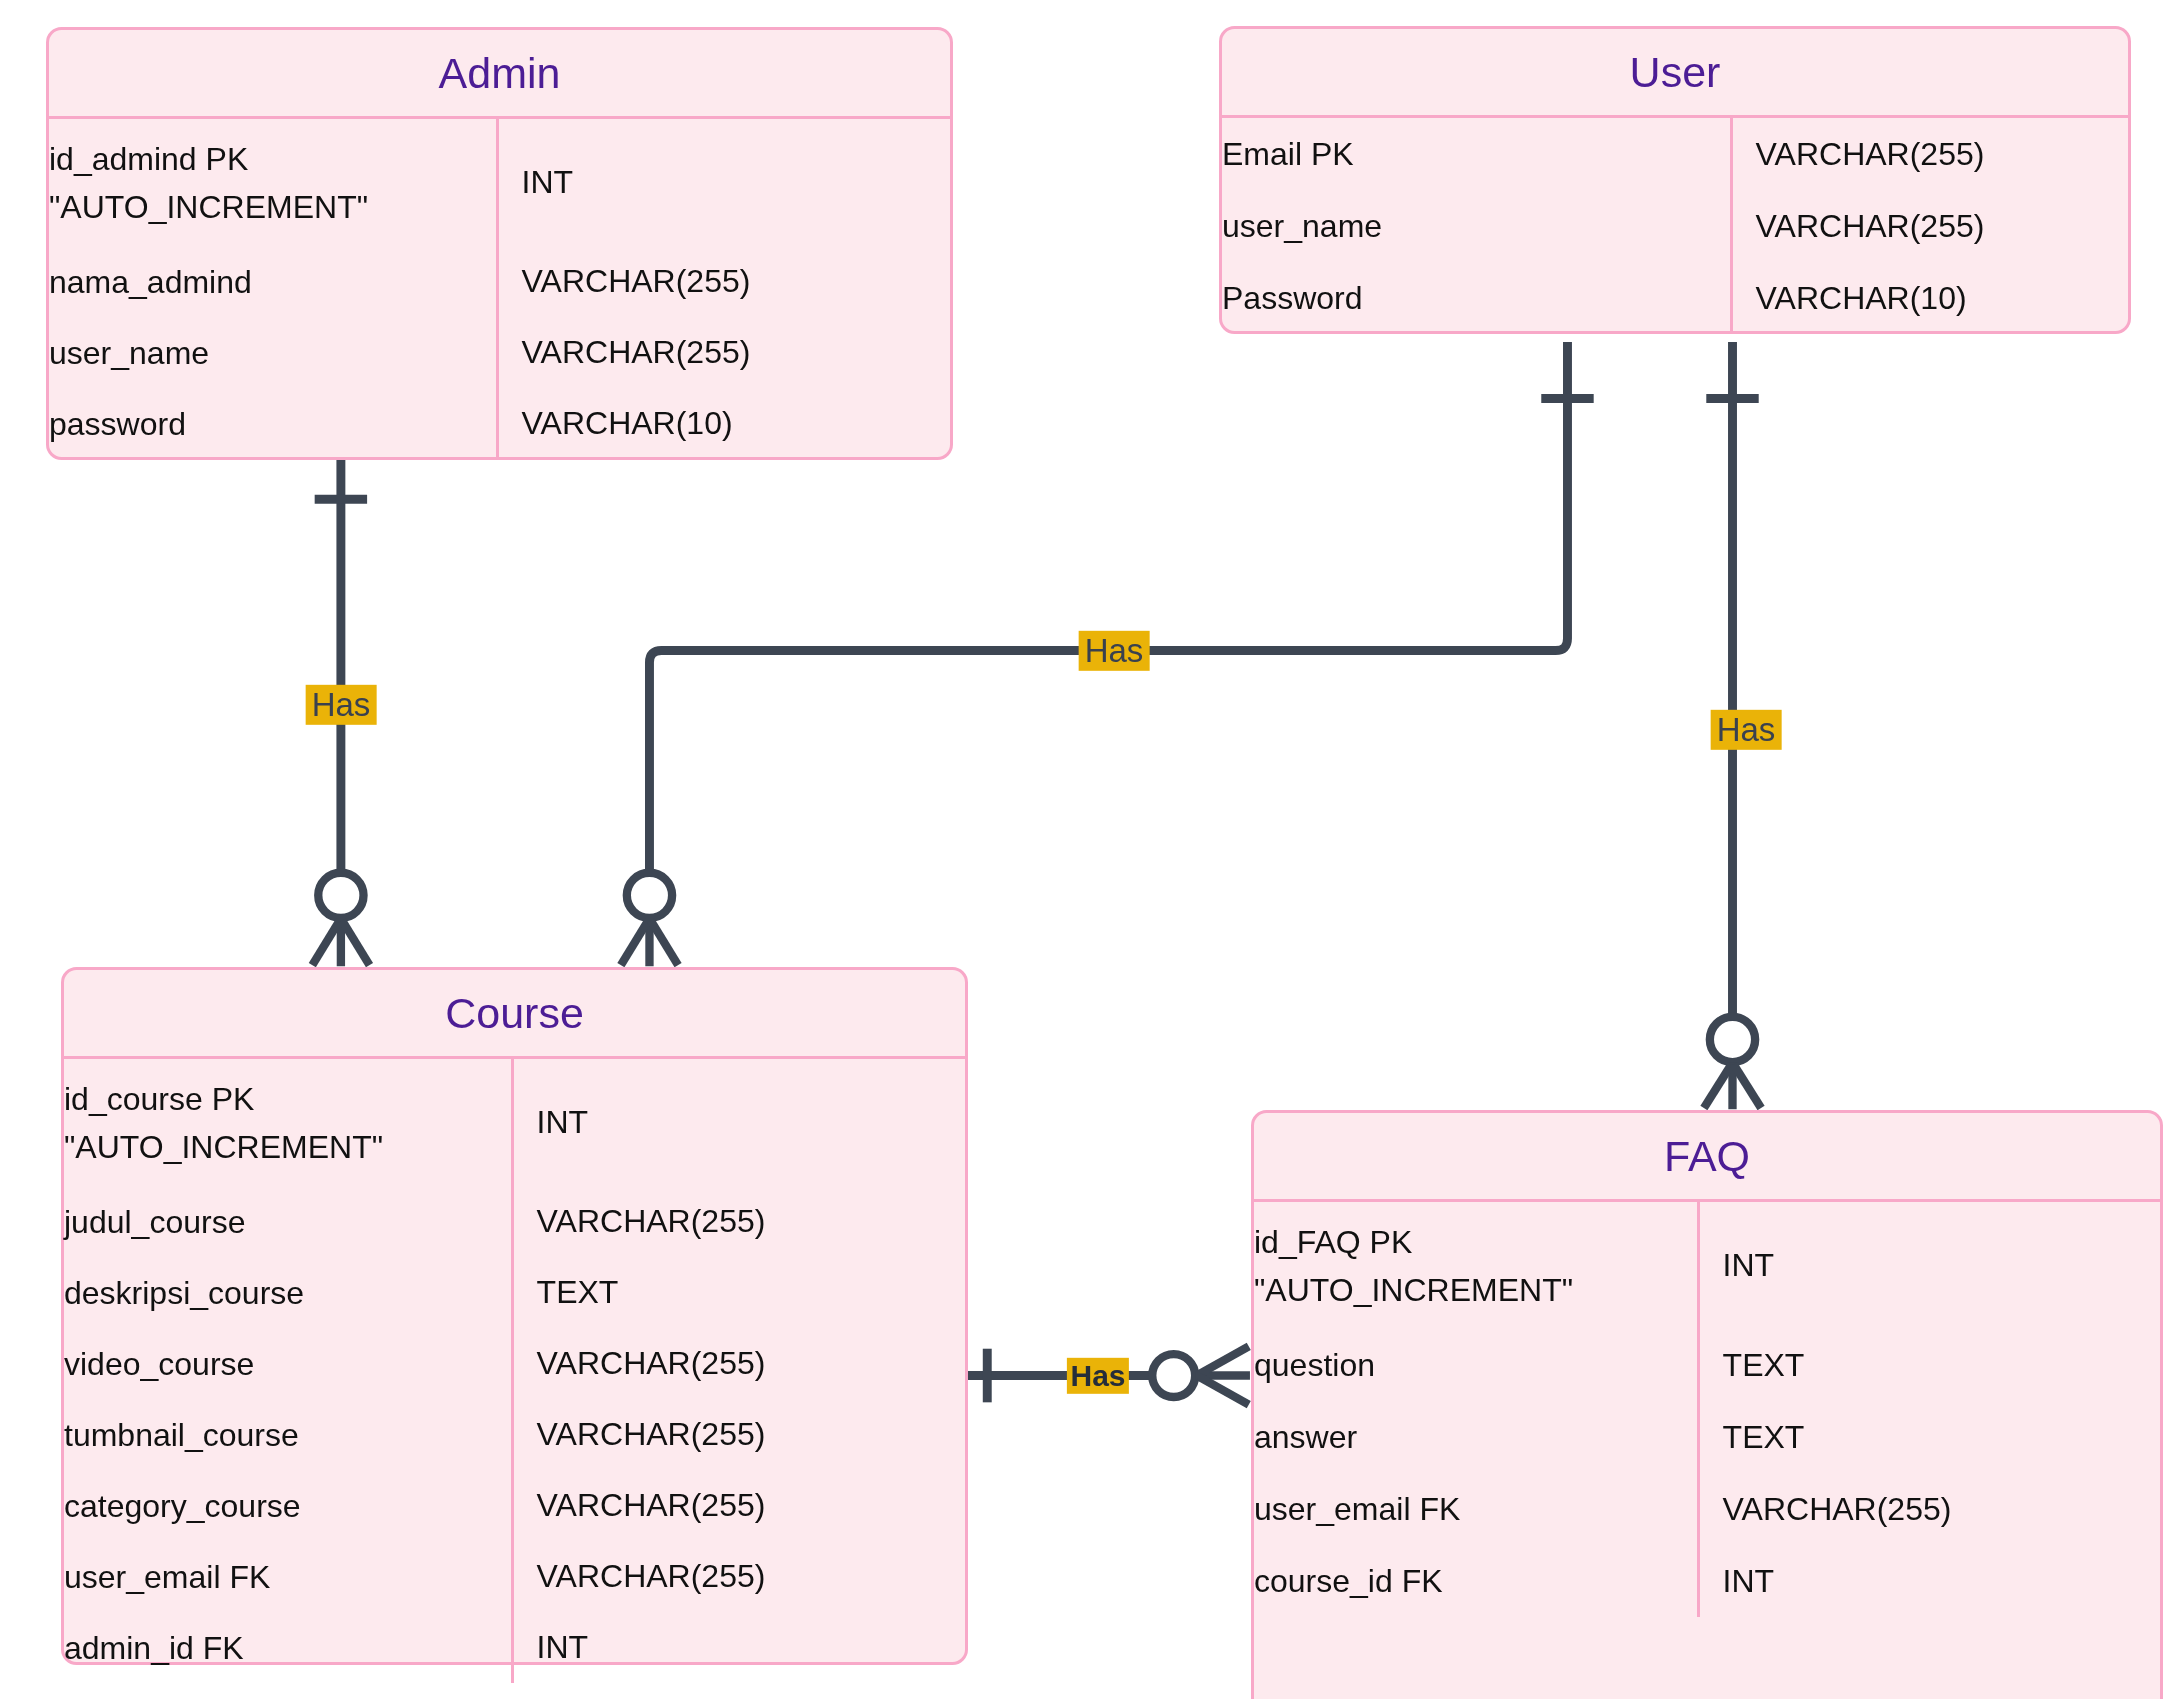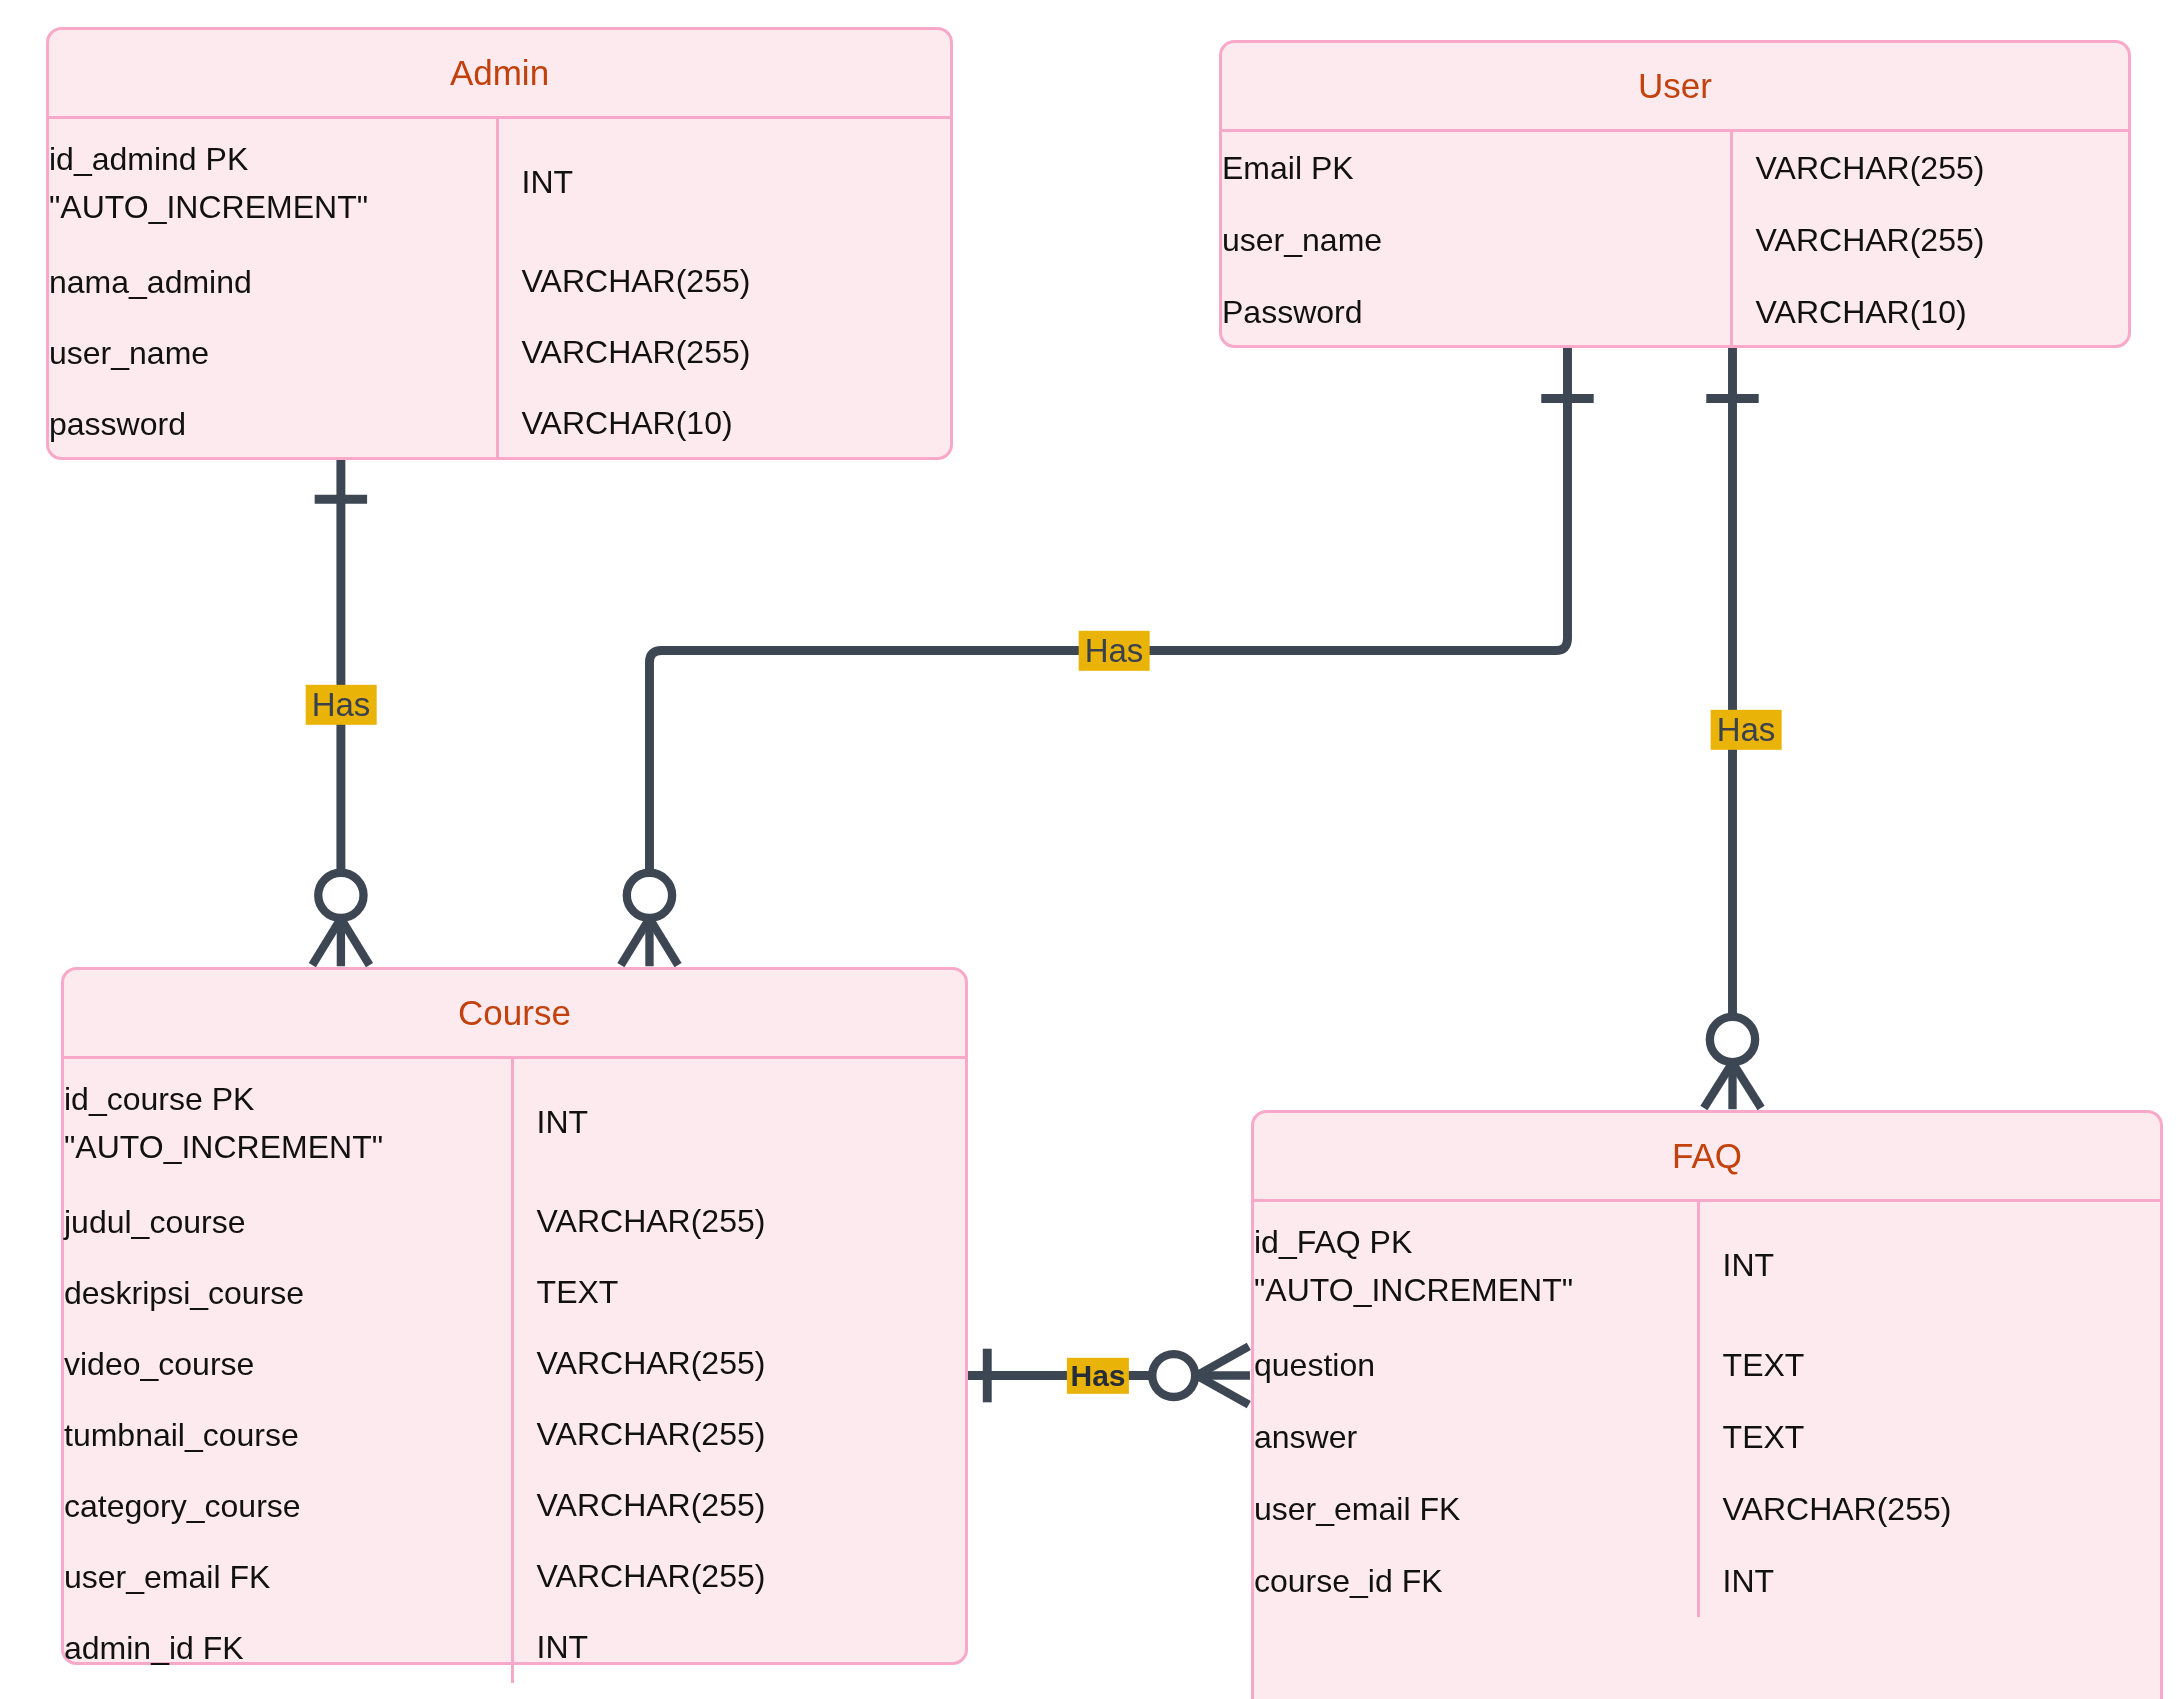--- a/index.html
+++ b/index.html
@@ -19,22 +19,22 @@
     border: 3.6px solid #f8a8c8;
     border-radius: 15.5px;
     box-sizing: border-box;
     color: #111111;
   }
   .entity-title {
     height: 86px;
     display: flex;
     align-items: center;
     justify-content: center;
-    font-size: 35px;
-    color: #c2410c;
+    font-size: 43px;
+    color: #4c1d95;
     border-bottom: 3.6px solid #f8a8c8;
   }
   .entity-body { display: flex; flex-direction: column; }
   .row { display: flex; }
   .row-s { height: 71px; }
   .row-d { height: 127px; }
   #ent-user .row-s, #ent-faq .row-s { height: 72px; }
   .cell { box-sizing: border-box; display: flex; align-items: center; }
   .cell.name {
     flex-direction: column;
@@ -43,21 +43,21 @@
     border-right: 3.6px solid #f8a8c8;
     line-height: 48px;
   }
   .cell.type { flex: 1; padding-left: 22.6px; }
   .cell { font-size: 32px; }
   #ent-admin .cell.name, #ent-course .cell.name { width: 450px; }
   #ent-user .cell.name  { width: 511px; }
   #ent-faq .cell.name   { width: 446px; }
 
   #ent-admin  { left: 46px;   top: 27px;   width: 907px; height: 433px; }
-  #ent-user   { left: 1219px; top: 40px;   width: 912px; height: 308px; }
+  #ent-user   { left: 1219px; top: 26px;   width: 912px; height: 308px; }
   #ent-course { left: 61px;   top: 967px; width: 907px; height: 698px; }
   #ent-faq    { left: 1251px; top: 1110px; width: 912px; height: 652px; }
 
   .rel-label {
     position: absolute;
     transform: translate(-50%, -50%);
     font-size: 33px;
     color: #39414f;
     background: #eab308;
     padding: 1.2px 6px;

